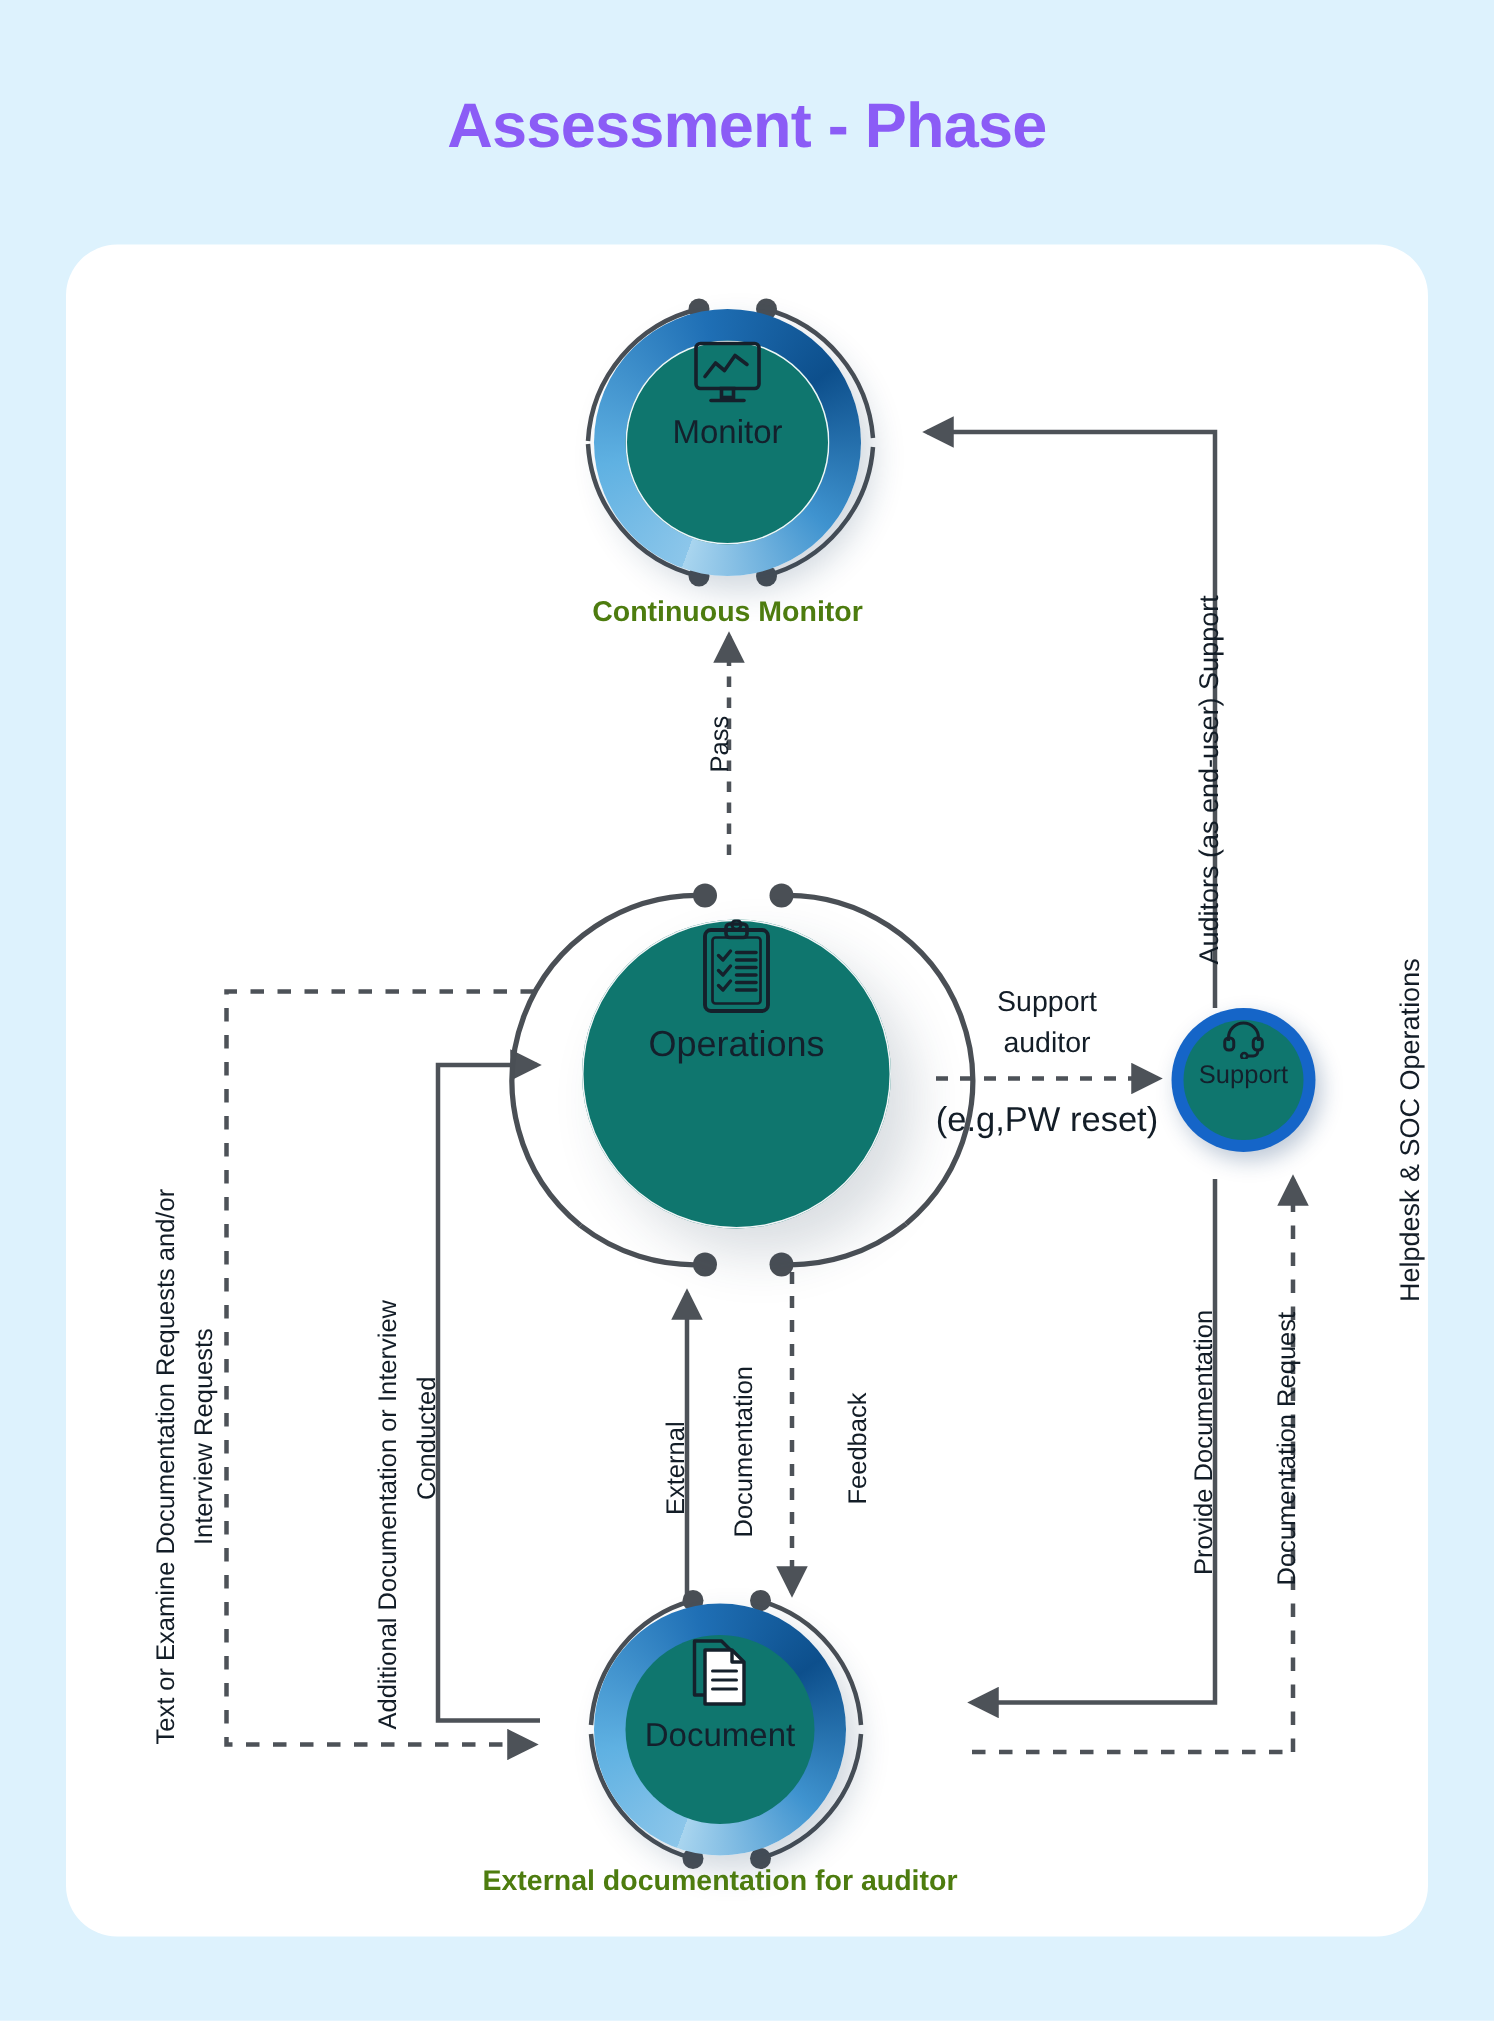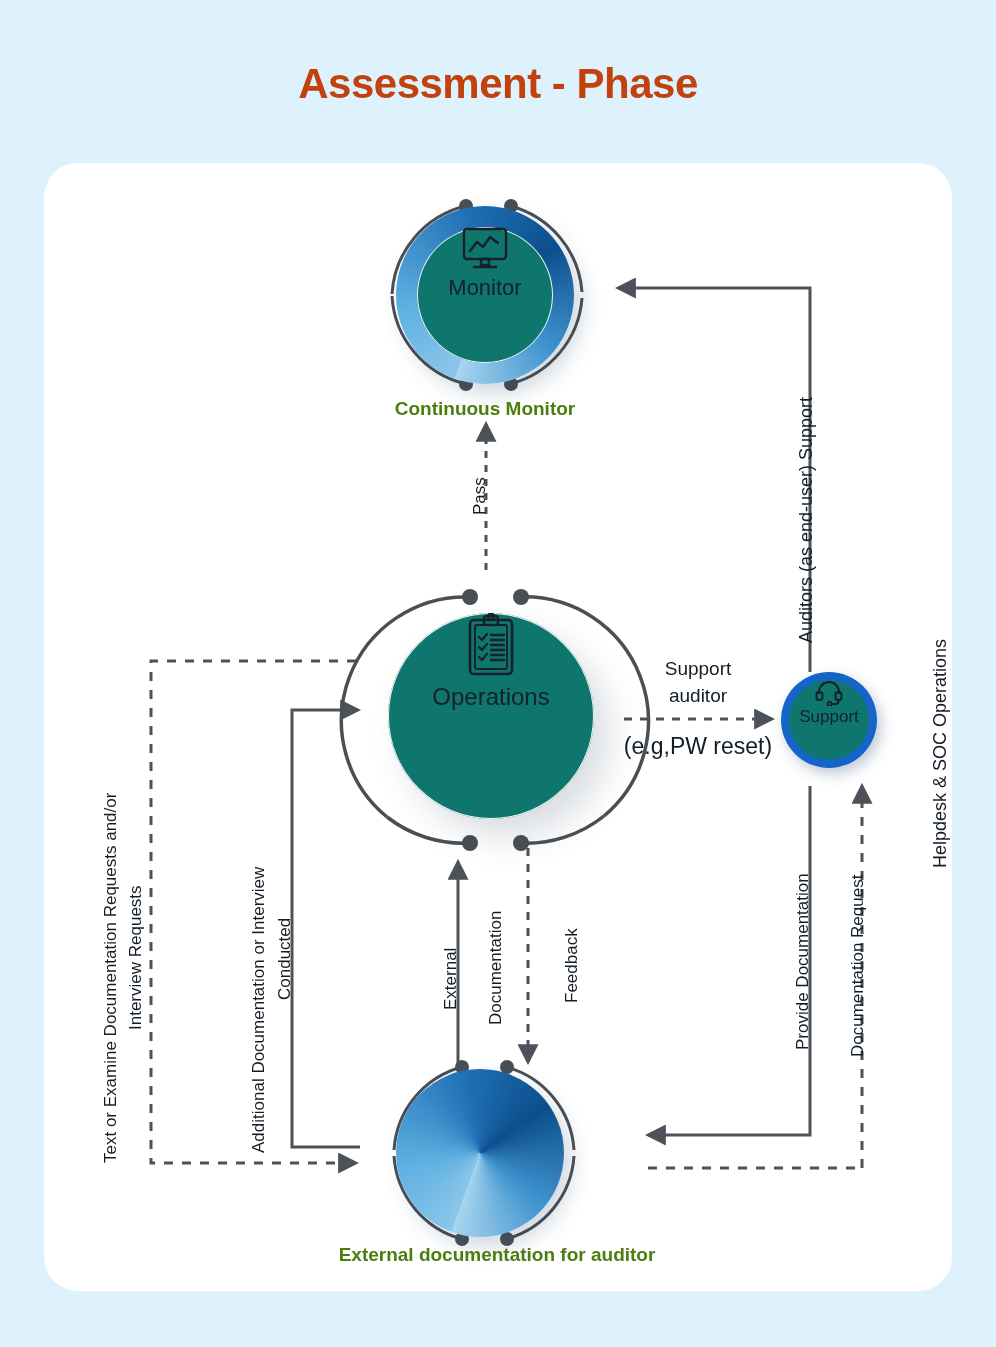--- a/index.html
+++ b/index.html
@@ -8,21 +8,21 @@
     background: #ddf2fd;
     font-family: "Liberation Sans", sans-serif;
     overflow: hidden;
   }
   #root { position: relative; width: 996px; height: 1347px; }
 
   .page-title {
     position: absolute; top: 60px; left: 0; width: 996px;
     text-align: center;
     font-size: 42px; font-weight: bold; letter-spacing: -0.5px;
-    color: #c2410c;
+    color: #8b5cf6;
   }
 
   .card {
     position: absolute;
     left: 44px; top: 163px;
     width: 908px; height: 1128px;
     background: #ffffff;
     border-radius: 34px;
   }
 
@@ -67,21 +67,21 @@
   #node-assess .nlabel { font-size: 24px; }
 
   
   #node-doc { left: 396px; top: 1069px; width: 168px; height: 168px; }
   #node-doc .ring {
     width: 168px; height: 168px;
     background: conic-gradient(from 200deg, #8cc6ea 0deg, #5fb1e2 60deg, #1f6fb5 150deg, #0d4f8c 215deg, #3f93cf 290deg, #a9d5ef 360deg);
     box-shadow: 8px 10px 22px rgba(23,60,95,.20);
   }
   #node-doc .inner { left: 21px; top: 21px; width: 126px; height: 126px; }
-  #node-doc .caption { top: 175px; margin-left: 17px; }
+  #node-doc .caption { top: 175px; }
 
   
   #node-support { left: 781px; top: 672px; width: 96px; height: 96px; }
   #node-support .ring {
     width: 96px; height: 96px; background: #1565c8;
     box-shadow: 4px 6px 14px rgba(20,60,110,.28);
   }
   #node-support .inner { left: 8px; top: 8px; width: 80px; height: 80px; }
   #node-support .nlabel { font-size: 17px; margin-top: 1px; }
 
@@ -211,20 +211,35 @@
               <line x1="29" y1="47" x2="42" y2="47"></line>
           </g>
         </svg>
       </span>
       <span class="nlabel">Operations</span>
     </div>
   </div>
 
   <div class="node" id="node-doc">
     <div class="ring"></div>
+    <div class="inner">
+      <span>
+        <svg class="icon-svg" width="46" height="50" viewBox="0 0 46 50">
+          <path d="M6 4 h18 l8 8 v28 h-26 z" fill="none" stroke="#15202b" stroke-width="2.3" stroke-linejoin="round"></path>
+          <path d="M13 10 h18 l8 8 v28 h-26 z" fill="#fff" stroke="#15202b" stroke-width="2.3" stroke-linejoin="round"></path>
+          <path d="M31 10 v8 h8" fill="none" stroke="#15202b" stroke-width="2.3" stroke-linejoin="round"></path>
+          <g stroke="#15202b" stroke-width="2" stroke-linecap="round">
+            <line x1="18" y1="24" x2="34" y2="24"></line>
+            <line x1="18" y1="30" x2="34" y2="30"></line>
+            <line x1="18" y1="36" x2="34" y2="36"></line>
+          </g>
+        </svg>
+      </span>
+      <span class="nlabel">Document</span>
+    </div>
     <div class="caption">External documentation for auditor</div>
   </div>
 
   <div class="node" id="node-support">
     <div class="ring"></div>
     <div class="inner">
       <span>
         <svg class="icon-svg" width="30" height="26" viewBox="0 0 30 26">
           <path d="M5 14 v-2 a10 10 0 0 1 20 0 v2" fill="none" stroke="#15202b" stroke-width="2"></path>
           <rect x="2.5" y="12" width="6" height="8" rx="2.5" fill="none" stroke="#15202b" stroke-width="2"></rect>

